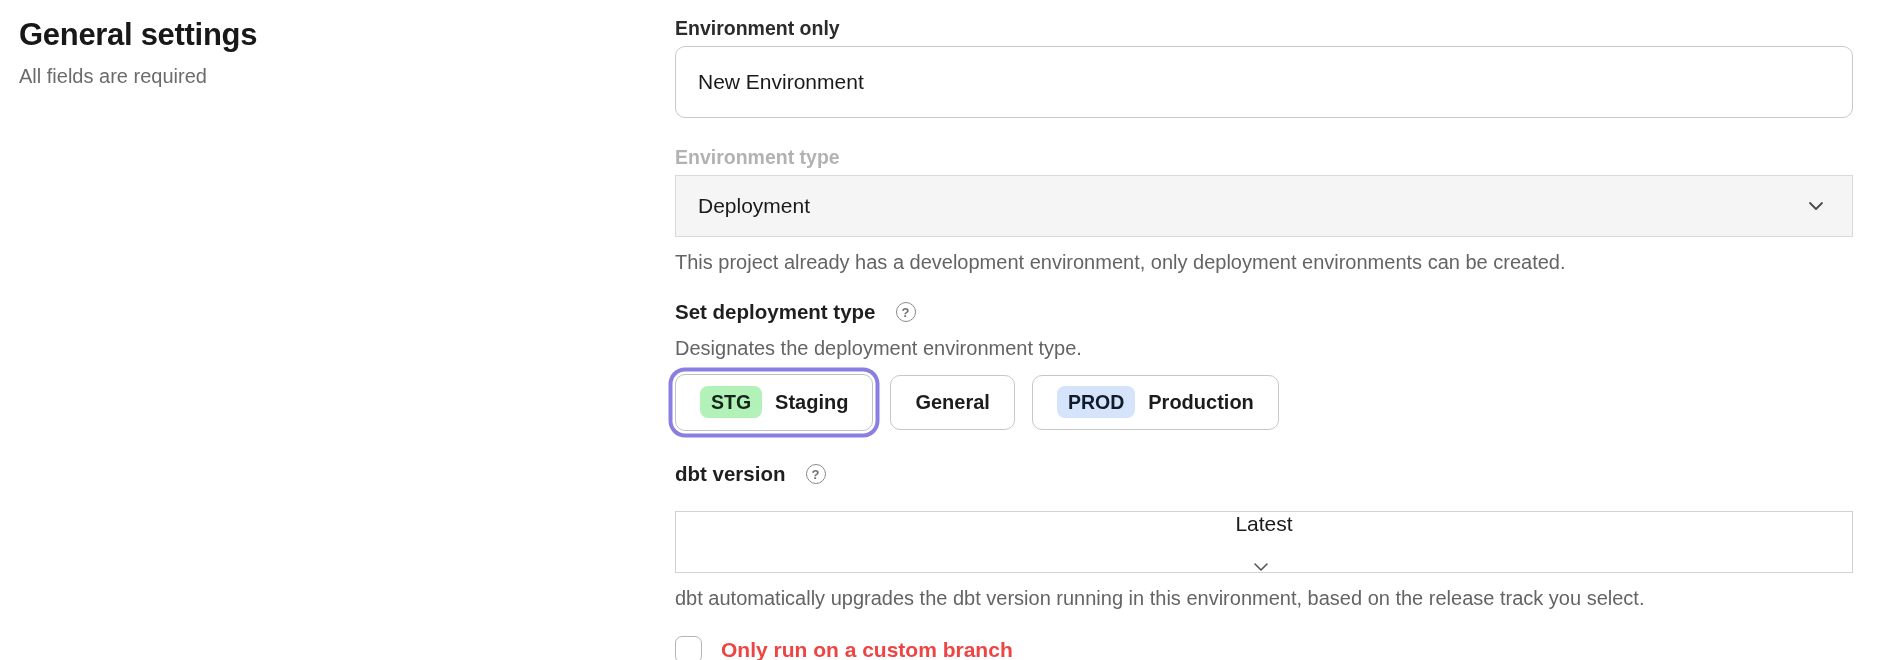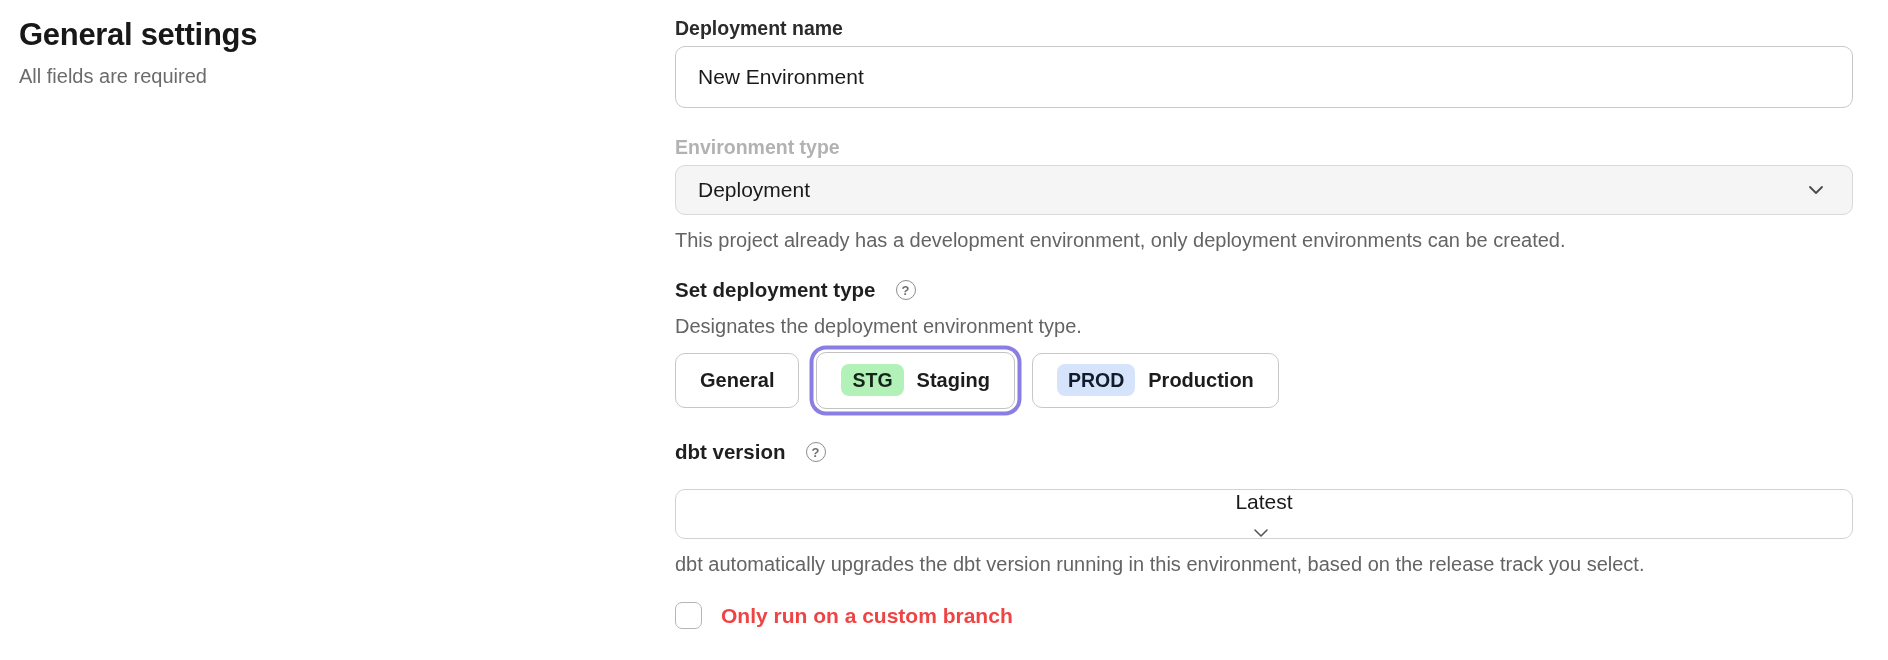--- a/index.html
+++ b/index.html
@@ -20,31 +20,31 @@
   }
 
   .form-col { position: absolute; left: 675px; top: 16px; width: 1178px; }
 
   .field-label {
     font-size: 19.5px; font-weight: 600; color: #2b2b2b; line-height: 24px;
   }
   .field-label.disabled { color: #b2b2b2; }
 
   .text-input {
-    margin-top: 6px; width: 100%; height: 62px;
+    margin-top: 6px; width: 100%; height: 72px;
     border: 1.5px solid #c9c9c9; border-radius: 10px;
     background: #ffffff; padding: 0 22px;
     font-size: 21px; color: #1a1a1a;
     font-family: "Liberation Sans", "DejaVu Sans", sans-serif;
     outline: none; display: block;
   }
 
   .select {
-    margin-top: 6px; width: 100%; height: 50px;
-    border: 1.5px solid #d2d2d2; border-radius: 10px;
+    margin-top: 6px; width: 100%; height: 62px;
+    border: 1.5px solid #d2d2d2; border-radius: 0;
     background: #ffffff; padding: 0 22px;
     display: flex; align-items: center; justify-content: space-between;
     font-size: 21px; color: #1a1a1a; cursor: pointer;
   }
   .select.disabled { background: #f5f5f5; border-color: #d9d9d9; cursor: default; }
   .chevron { width: 16px; height: 10px; flex: 0 0 auto; margin-right: 6px; }
   .chevron svg { display: block; width: 16px; height: 10px; }
 
   .helper-text {
     margin-top: 12px; font-size: 20px; color: #646464; line-height: 26px;
@@ -101,47 +101,47 @@
 </head>
 <body>
 
 <div class="left-col">
   <div class="page-title">General settings</div>
   <div class="page-subtitle">All fields are required</div>
 </div>
 
 <div class="form-col">
 
-  <div class="field-label">Deployment name</div>
+  <div class="field-label">Environment only</div>
   <input class="text-input" type="text" value="New Environment" style="">
 
   <div class="field-label disabled mt-env-type">Environment type</div>
   <div class="select disabled">
     <span>Deployment</span>
     <span class="chevron">
       <svg viewBox="0 0 16 10">
           <path d="M2 2 L8 8 L14 2" fill="none" stroke="#4a4a4a" stroke-width="1.8" stroke-linecap="round" stroke-linejoin="round"></path>
         </svg>
     </span>
   </div>
   <div class="helper-text">This project already has a development environment, only deployment environments can be created.</div>
 
   <div class="section-heading">
     <span>Set deployment type</span>
     <span class="help-icon">?</span>
   </div>
   <div class="section-sub">Designates the deployment environment type.</div>
 
   <div class="btn-row">
-    <button class="type-btn">
-      <span>General</span>
-    </button>
     <button class="type-btn selected">
       <span class="env-badge badge-stg">STG</span>
       <span>Staging</span>
+    </button>
+    <button class="type-btn">
+      <span>General</span>
     </button>
     <button class="type-btn">
       <span class="env-badge badge-prod">PROD</span>
       <span>Production</span>
     </button>
   </div>
 
   <div class="section-heading mt-dbt">
     <span>dbt version</span>
     <span class="help-icon">?</span>

